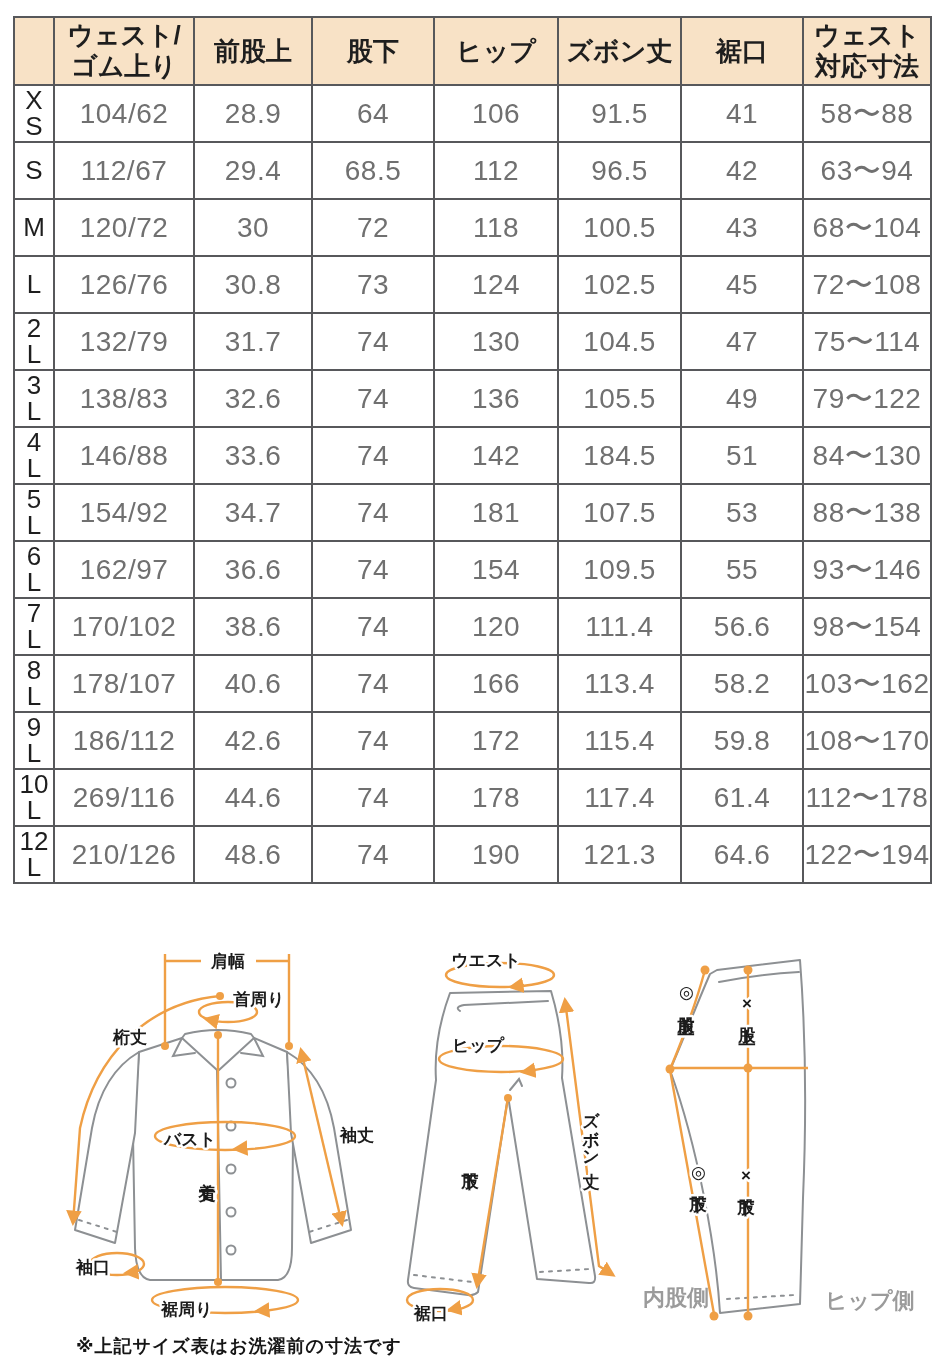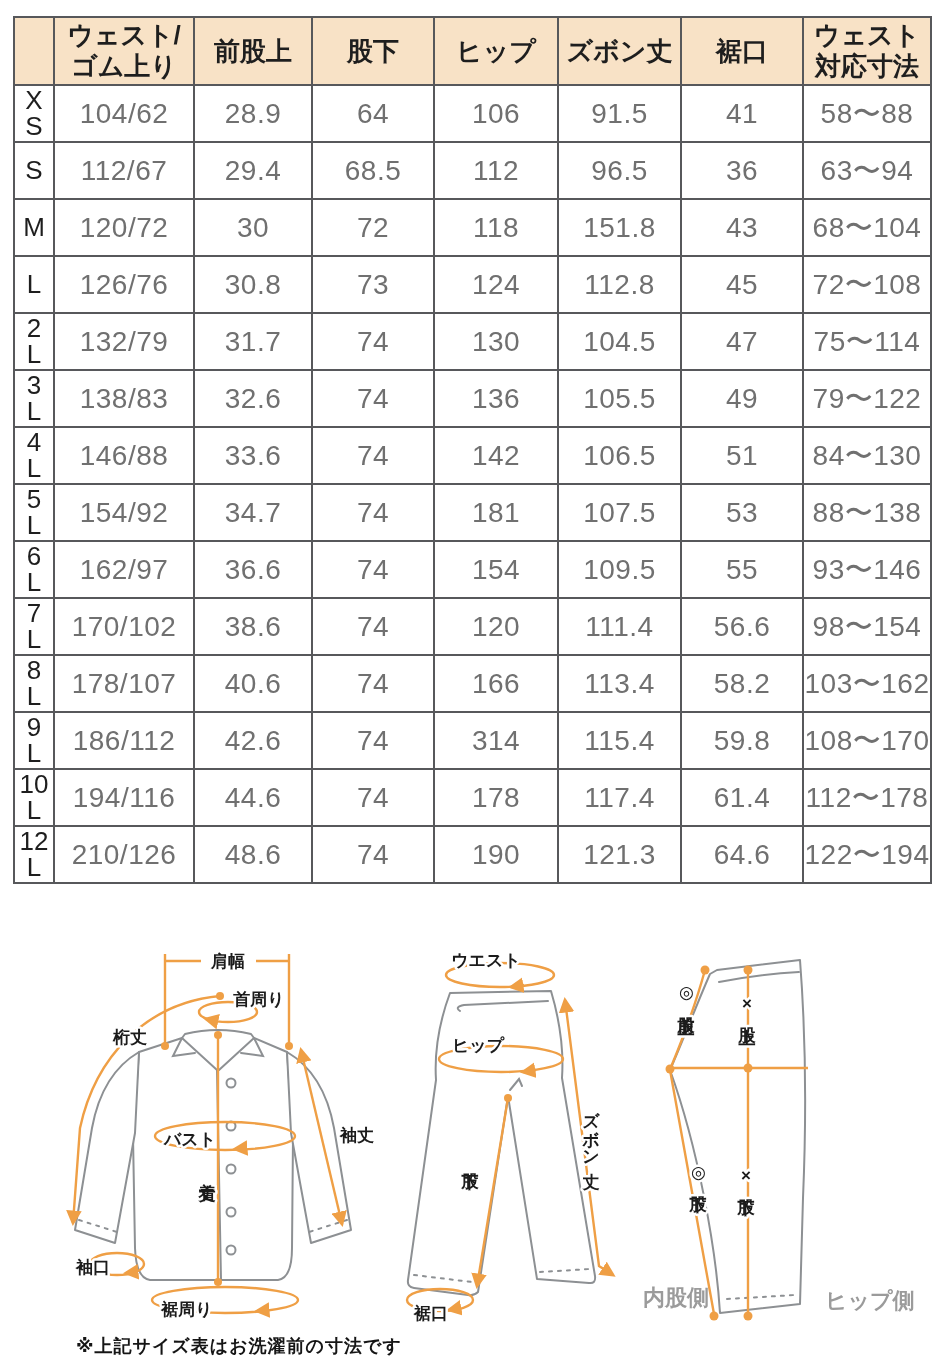--- a/index.html
+++ b/index.html
@@ -80,40 +80,40 @@
         <td>41</td>
         <td>58〜88</td>
       </tr>
       <tr>
         <th>S</th>
         <td>112/67</td>
         <td>29.4</td>
         <td>68.5</td>
         <td>112</td>
         <td>96.5</td>
-        <td>36</td>
+        <td>42</td>
         <td>63〜94</td>
       </tr>
       <tr>
         <th>M</th>
         <td>120/72</td>
         <td>30</td>
         <td>72</td>
         <td>118</td>
-        <td>151.8</td>
+        <td>100.5</td>
         <td>43</td>
         <td>68〜104</td>
       </tr>
       <tr>
         <th>L</th>
         <td>126/76</td>
         <td>30.8</td>
         <td>73</td>
         <td>124</td>
-        <td>112.8</td>
+        <td>102.5</td>
         <td>45</td>
         <td>72〜108</td>
       </tr>
       <tr>
         <th>2
 L</th>
         <td>132/79</td>
         <td>31.7</td>
         <td>74</td>
         <td>130</td>
@@ -132,21 +132,21 @@
         <td>49</td>
         <td>79〜122</td>
       </tr>
       <tr>
         <th>4
 L</th>
         <td>146/88</td>
         <td>33.6</td>
         <td>74</td>
         <td>142</td>
-        <td>106.5</td>
+        <td>184.5</td>
         <td>51</td>
         <td>84〜130</td>
       </tr>
       <tr>
         <th>5
 L</th>
         <td>154/92</td>
         <td>34.7</td>
         <td>74</td>
         <td>181</td>
@@ -186,29 +186,29 @@
         <td>113.4</td>
         <td>58.2</td>
         <td>103〜162</td>
       </tr>
       <tr>
         <th>9
 L</th>
         <td>186/112</td>
         <td>42.6</td>
         <td>74</td>
-        <td>314</td>
+        <td>172</td>
         <td>115.4</td>
         <td>59.8</td>
         <td>108〜170</td>
       </tr>
       <tr>
         <th>10
 L</th>
-        <td>194/116</td>
+        <td>269/116</td>
         <td>44.6</td>
         <td>74</td>
         <td>178</td>
         <td>117.4</td>
         <td>61.4</td>
         <td>112〜178</td>
       </tr>
       <tr>
         <th>12
 L</th>

